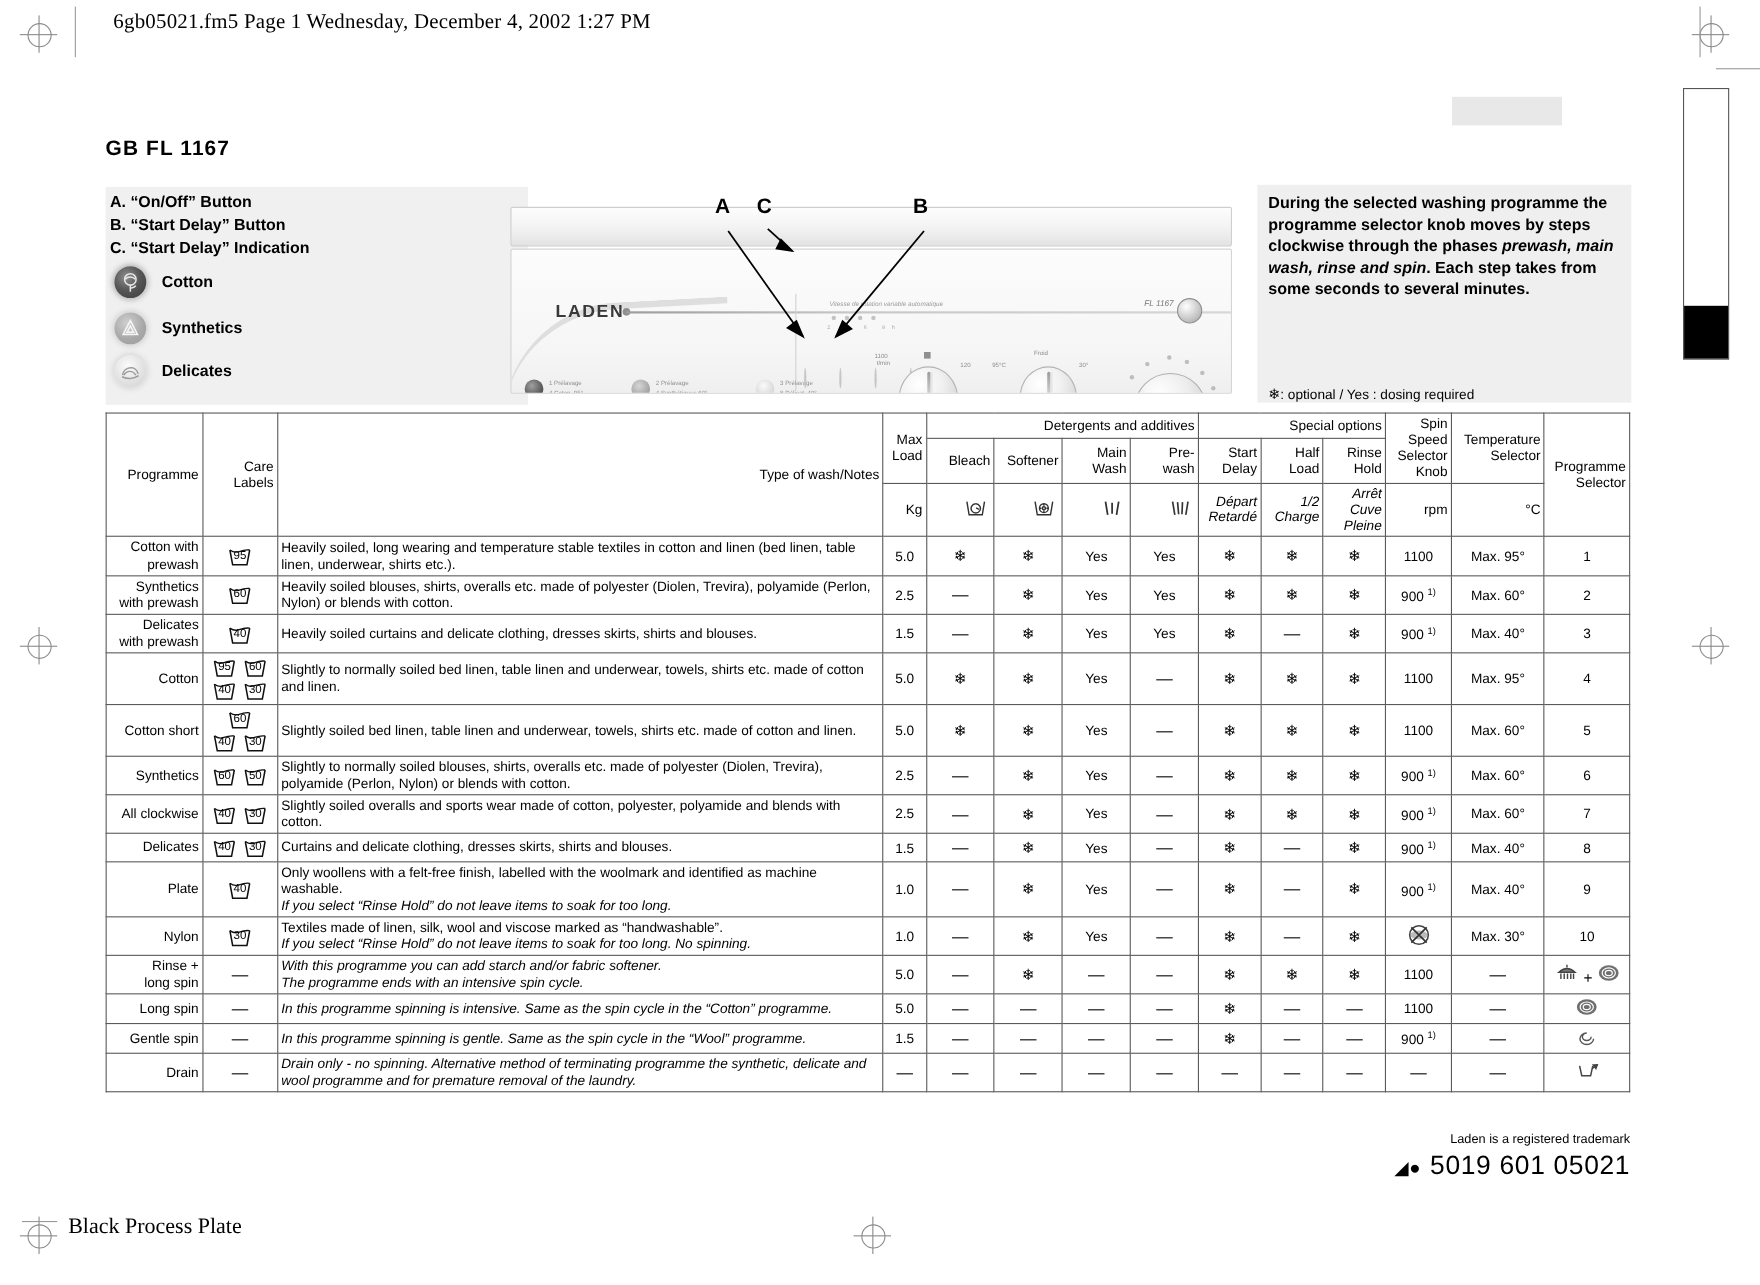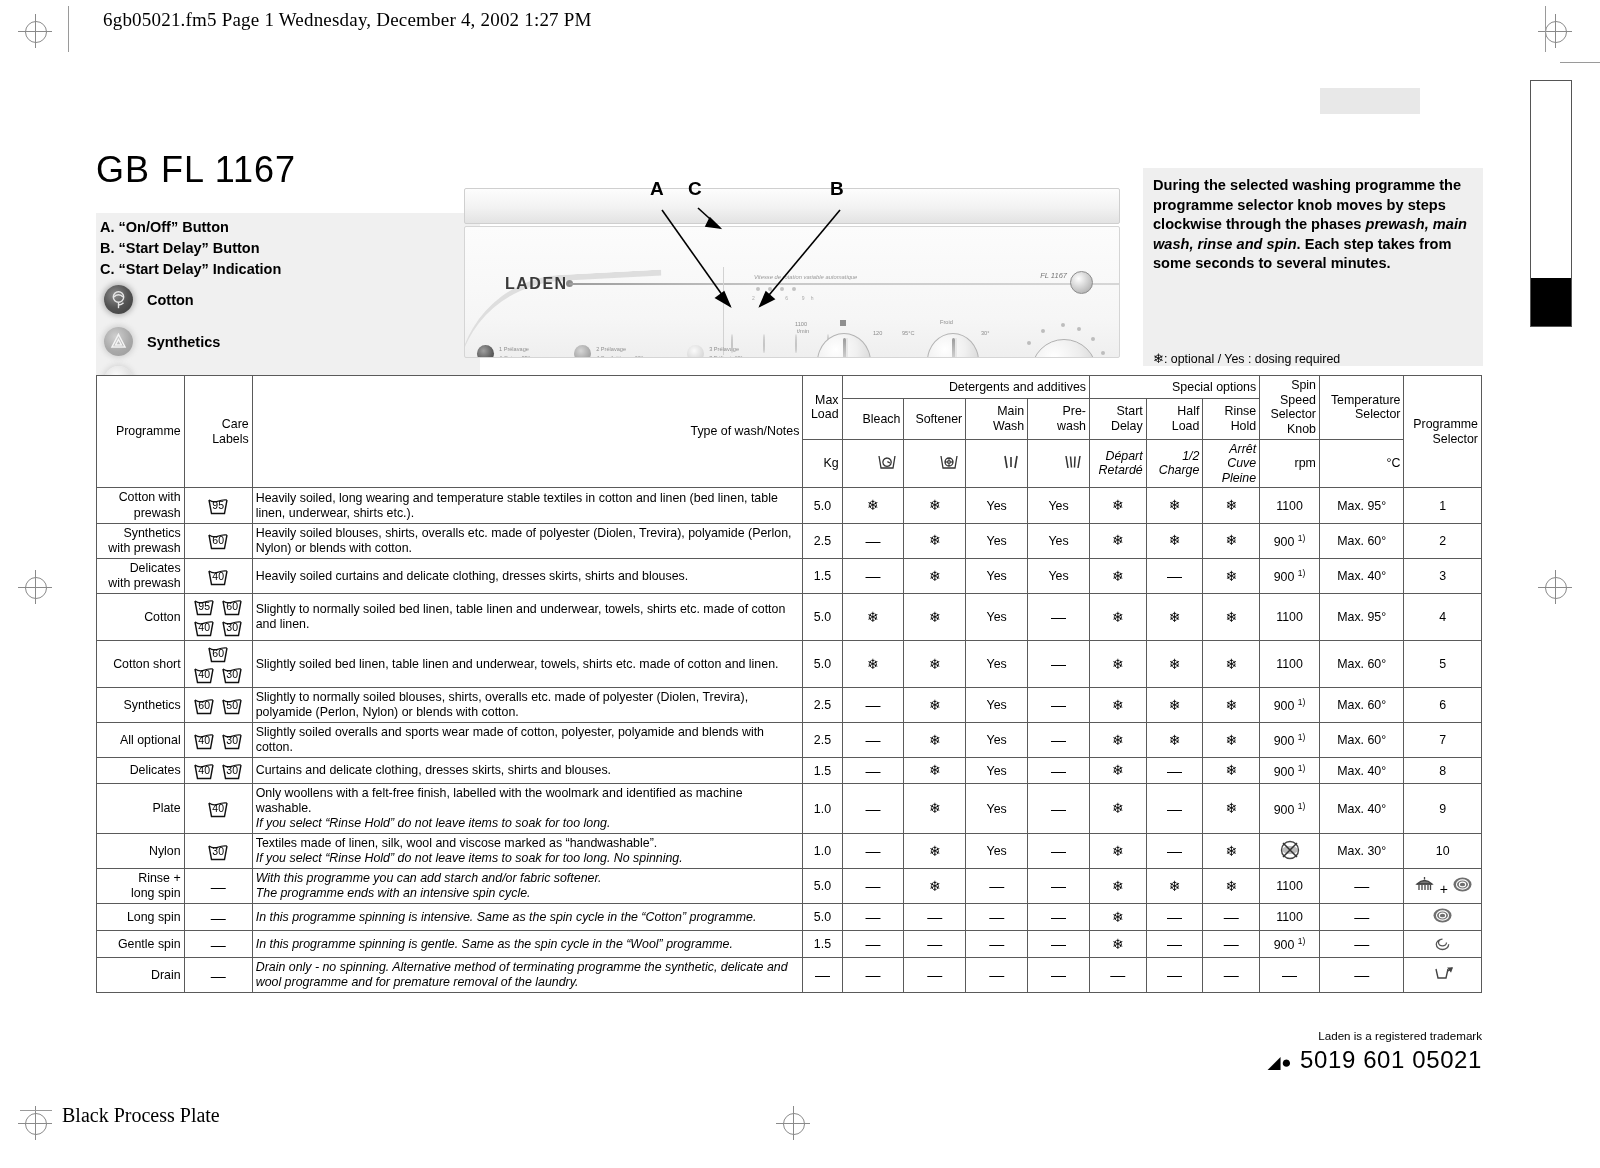--- a/index.html
+++ b/index.html
@@ -35,27 +35,26 @@
     font-family:"Liberation Serif", serif;
     font-size:19px;letter-spacing:.2px;white-space:nowrap;
   }
   .blackplate{
     position:absolute;left:62px;top:1104px;
     font-family:"Liberation Serif", serif;font-size:20px;
   }
 
   
   .title{
-    position:absolute;left:96px;top:149px;
-    font-size:36px;font-weight:normal;letter-spacing:1px;
+    position:absolute;left:96px;top:125px;
+    font-size:19px;font-weight:bold;letter-spacing:1px;
   }
   .legendbox{
     position:absolute;left:96px;top:170px;width:384px;height:198px;
     background:#f0f0f0;
-    margin-top:43px;
   }
   .legendbox .ln{position:absolute;left:4px;font-size:14.5px;font-weight:bold;white-space:nowrap;}
   .legendbox .ln.l1{top:6px;}
   .legendbox .ln.l2{top:27px;}
   .legendbox .ln.l3{top:48px;}
 
   .fabrow{position:absolute;left:8px;display:flex;align-items:center;gap:14px;}
   .fabrow.r1{top:72px;}
   .fabrow.r2{top:114px;}
   .fabrow.r3{top:153px;}
@@ -612,21 +611,21 @@
           <td class="ctr"><span>Yes</span></td>
           <td class="ctr"><span class="dash">—</span></td>
           <td class="ctr"><span class="snow">❄</span></td>
           <td class="ctr"><span class="snow">❄</span></td>
           <td class="ctr"><span class="snow">❄</span></td>
           <td class="ctr"><span>900</span> <span class="sup1">1)</span></td>
           <td class="ctr"><span>Max. 60°</span></td>
           <td class="sel-num"><span>6</span></td>
         </tr>
         <tr>
-          <td class="prog-name">All optional</td>
+          <td class="prog-name">All clockwise</td>
           <td class="care">
             <div class="care-row"><span class="care-ic"><svg width="24" height="21" viewBox="0 0 24 21">
                   <g fill="none" stroke="#111" stroke-width="1.4">
                     <path d="M3 5 L5.5 18.5 h13 L21 5"></path>
                     <path d="M3 5 q4 3 8.5 1.4 Q16.5 4.5 21 5" stroke-width="1.2"></path>
                   </g>
                 </svg><b>40</b></span><span class="care-ic"><svg width="24" height="21" viewBox="0 0 24 21">
                   <g fill="none" stroke="#111" stroke-width="1.4">
                     <path d="M3 5 L5.5 18.5 h13 L21 5"></path>
                     <path d="M3 5 q4 3 8.5 1.4 Q16.5 4.5 21 5" stroke-width="1.2"></path>

